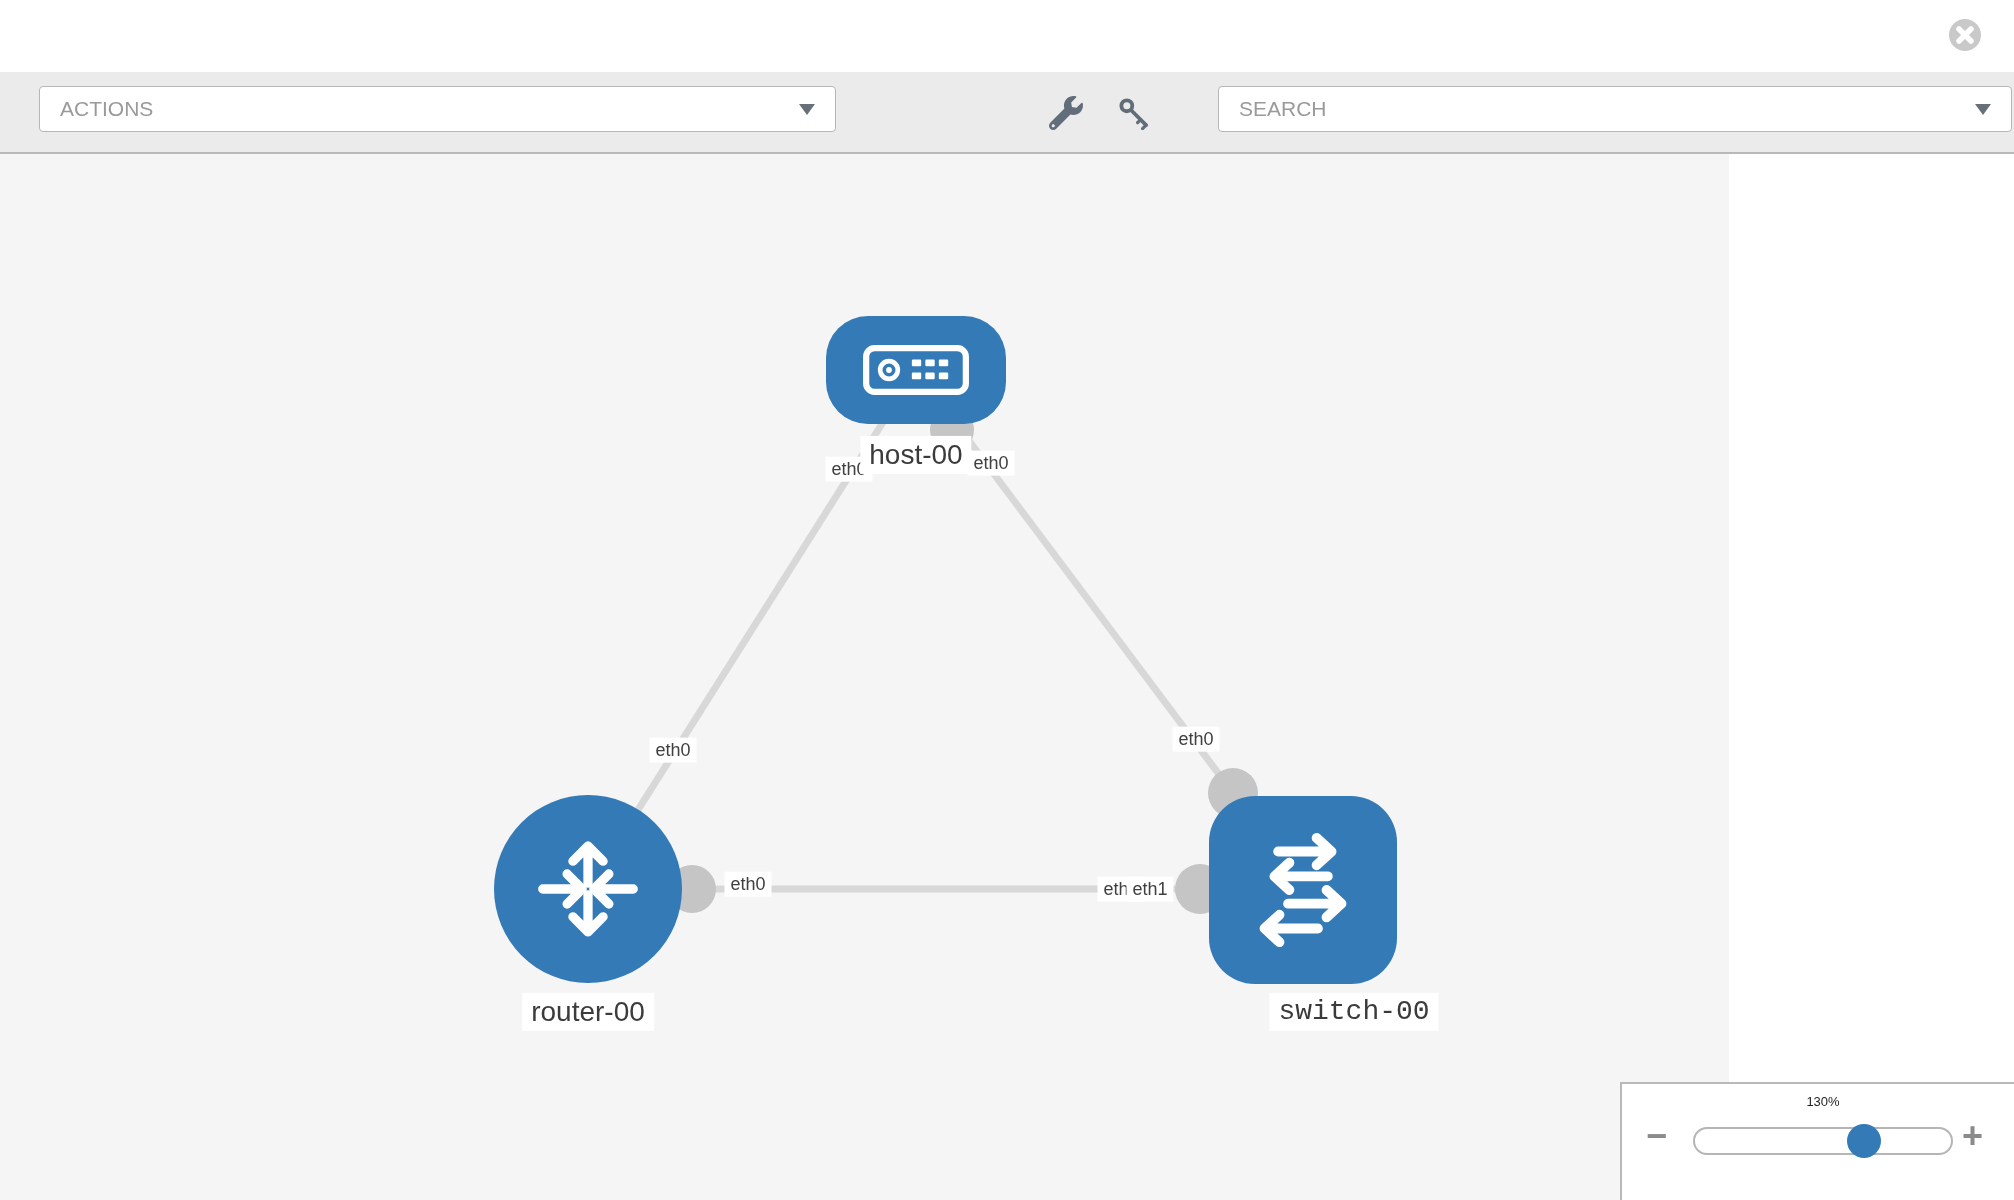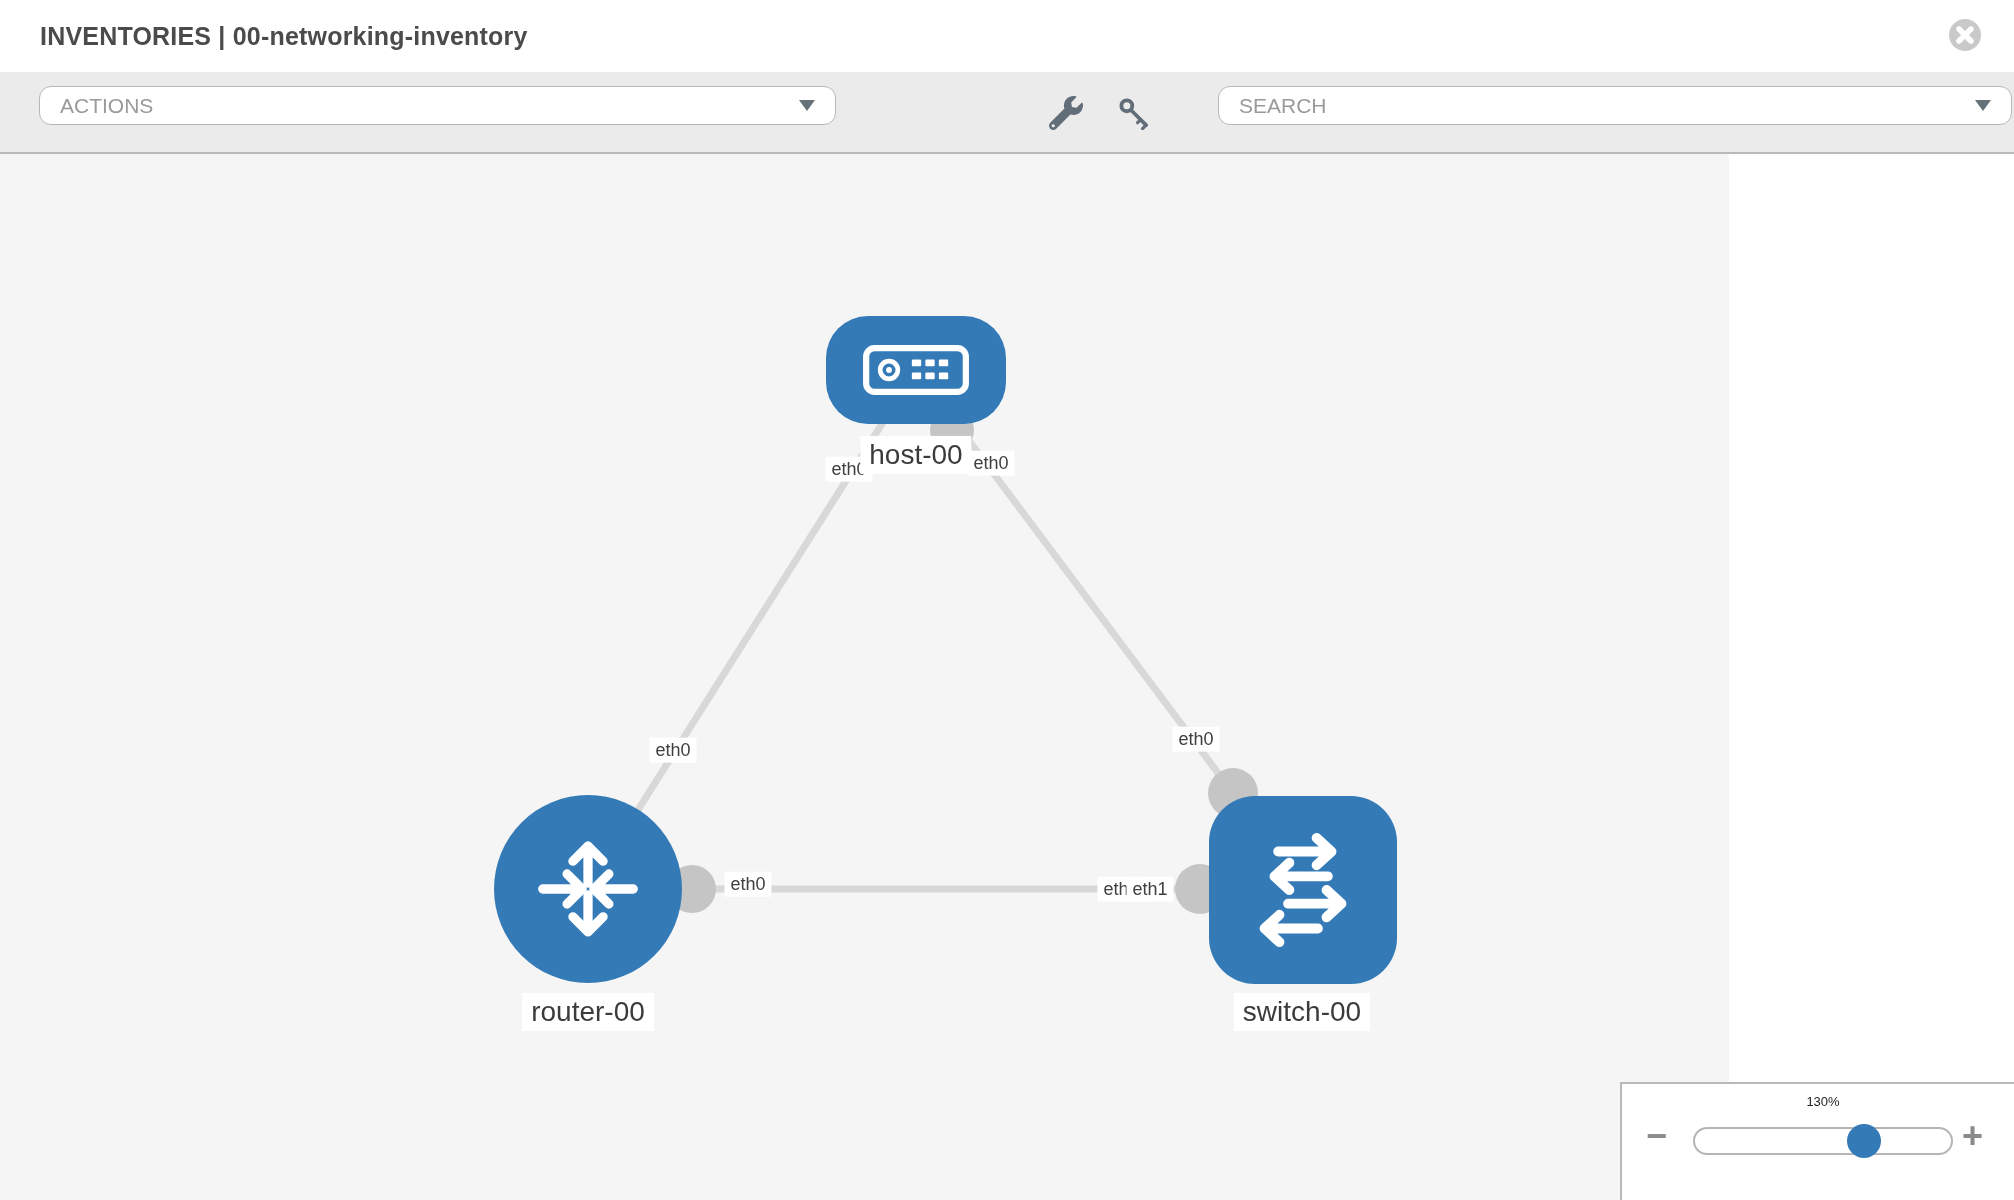--- a/index.html
+++ b/index.html
@@ -19,22 +19,22 @@
     position:absolute; right:32px; top:18px; width:34px; height:34px;
     border:none; background:transparent; padding:0; cursor:pointer;
   }
 
   
   .toolbar {
     position:absolute; top:72px; left:0; right:0; height:82px;
     background:#ebebeb; border-bottom:2px solid #b9b9b9;
   }
   .select {
-    position:absolute; top:14px; height:39px; background:#fff;
-    border:1px solid #b7b7b7; border-radius:12px;
+    position:absolute; top:14px; height:46px; background:#fff;
+    border:1px solid #b7b7b7; border-radius:4px;
     display:flex; align-items:center; padding:0 20px;
     color:#9a9a9a; font-size:21px; cursor:pointer;
   }
   .select .caret {
     margin-left:auto; width:0; height:0;
     border-left:8px solid transparent; border-right:8px solid transparent;
     border-top:11px solid #657078;
   }
   .select-actions { left:39px; width:797px; }
   .select-search  { left:1218px; width:794px; }
@@ -61,21 +61,21 @@
   .node-switch { left:1209px; top:642px; width:188px; height:188px; border-radius:46px; }
 
   .chip {
     position:absolute; transform:translate(-50%,-50%);
     background:#fff; z-index:2; white-space:nowrap; line-height:1.15;
   }
   .node-label { font-size:28px; color:#3b3b3b; padding:3px 9px; }
   .if-label   { font-size:18px; color:#3f3f3f; padding:2px 6px; }
   .lbl-host    { left:916px;  top:301px; }
   .lbl-router  { left:588px;  top:858px; }
-  .lbl-switch  { left:1302px; top:858px; }
+  .lbl-switch  { left:1354px; top:858px;font-family:Liberation Mono, monospace; }
   .if-host-left    { left:849px;  top:315px; }
   .if-host-right   { left:991px;  top:309px; }
   .if-router-top   { left:673px;  top:596px; }
   .if-switch-top   { left:1196px; top:585px; }
   .if-router-right { left:748px;  top:730px; }
   .if-switch-under { left:1121px; top:735px; }
   .if-switch-over  { left:1150px; top:735px; }
 
   
   .zoom-panel {
@@ -100,21 +100,20 @@
     position:absolute; left:152px; top:-5px; width:34px; height:34px;
     border-radius:50%; background:#337ab7; cursor:grab;
   }
 </style>
 </head>
 <body>
 
 <div id="app">
 
   <div class="header">
-    <h1 class="page-title">INVENTORIES | 00-networking-inventory</h1>
     <button class="close-btn">
       <svg width="34" height="34" viewBox="0 0 34 34">
         <circle cx="17" cy="17" r="16" fill="#c9c9c9"></circle>
         <path d="M11 11 L23 23 M23 11 L11 23" stroke="#fff" stroke-width="5.5" stroke-linecap="round"></path>
       </svg>
     </button>
   </div>
 
   <div class="toolbar">
     <div class="select select-actions">

